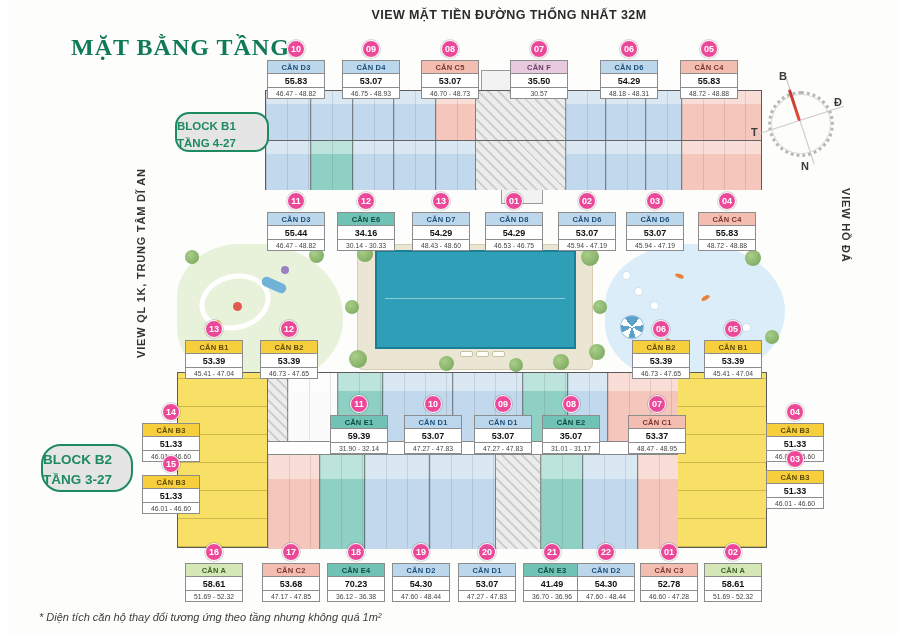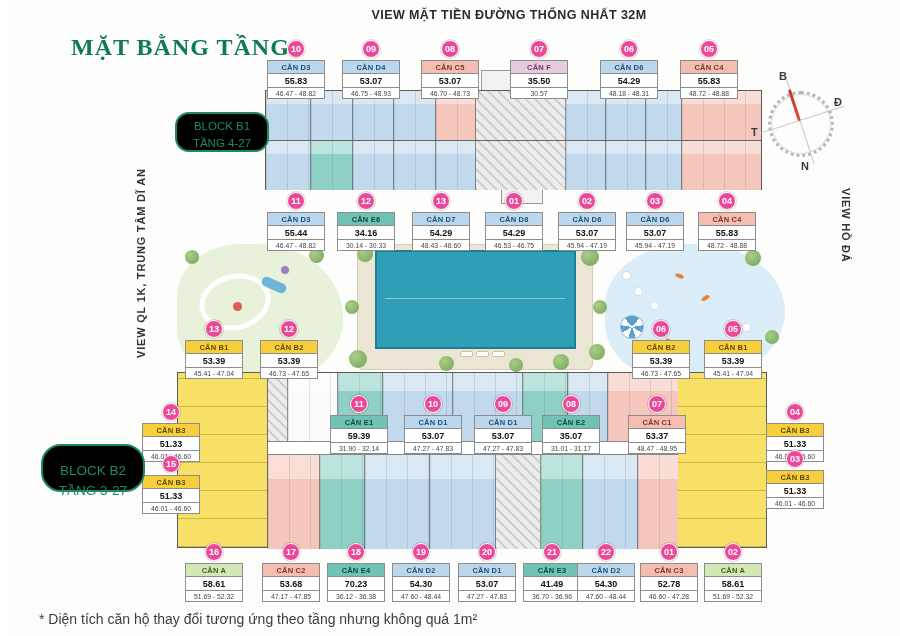--- a/index.html
+++ b/index.html
@@ -4,27 +4,27 @@
 <style>
   html,body{margin:0;padding:0;background:#fff;}
   #stage{position:relative;width:900px;height:636px;background:#fdfdfb;overflow:hidden;
          font-family:"Liberation Sans",sans-serif;color:#2e2e2e;margin-left:9px;}
   .abs{position:absolute;}
 
   
   .top-view{left:270px;top:8px;width:460px;text-align:center;font-size:12.5px;font-weight:bold;letter-spacing:.4px;color:#2b2b2b;}
   .main-title{left:62px;top:34px;font-family:"Liberation Serif",serif;font-size:24px;font-weight:bold;color:#0f7a58;letter-spacing:1px;}
   .bottom-view{left:340px;top:604px;width:300px;text-align:center;font-size:12.5px;font-weight:bold;letter-spacing:.4px;color:#2b2b2b;}
-  .footnote{left:30px;top:611px;font-size:14px;color:#3d3d3d;}
+  .footnote{left:30px;top:611px;font-size:11px;font-style:italic;color:#3d3d3d;}
   .side-label{font-size:11px;font-weight:bold;color:#333;letter-spacing:.8px;}
   .left-view{left:126px;top:148px;height:210px;writing-mode:vertical-rl;transform:rotate(180deg);}
   .right-view{left:831px;top:188px;height:110px;writing-mode:vertical-rl;}
-  .block-pill{background:#000000;border:2px solid #1d8a5f;color:#1d8a5f;font-weight:normal;text-align:center;z-index:40;}
+  .block-pill{background:#e5e5e5;border:2px solid #1d8a5f;color:#1d8a5f;font-weight:bold;text-align:left;z-index:40;}
   .pill-b1{left:166px;top:112px;width:94px;height:40px;border-radius:14px;font-size:11.5px;line-height:1.45;padding-top:4px;box-sizing:border-box;}
-  .pill-b2{left:32px;top:444px;width:104px;height:48px;border-radius:20px;font-size:13.5px;line-height:1.5;padding-top:15px;box-sizing:border-box;}
+  .pill-b2{left:32px;top:444px;width:92px;height:48px;border-radius:20px;font-size:13.5px;line-height:1.5;padding-top:4px;box-sizing:border-box;}
 
   
   .compass{left:748px;top:74px;width:86px;height:96px;z-index:20;}
   .compass i{position:absolute;display:block;}
   .c-ring{left:11px;top:17px;width:60px;height:60px;border:3px dotted #b7b7b7;border-radius:50%;box-shadow:inset 0 0 0 1px #dcdcdc;}
   .c-axis{left:-3px;top:46px;width:92px;height:1px;background:#c8c8c8;}
   .a1{transform:rotate(-108deg);}
   .a2{transform:rotate(-18deg);}
   .c-needle{left:41px;top:14px;width:3px;height:33px;background:linear-gradient(#c0392b,#e74c3c);border-radius:2px;transform:rotate(-18deg);transform-origin:bottom center;}
   .compass b{position:absolute;font-size:11px;color:#3a3a3a;}

